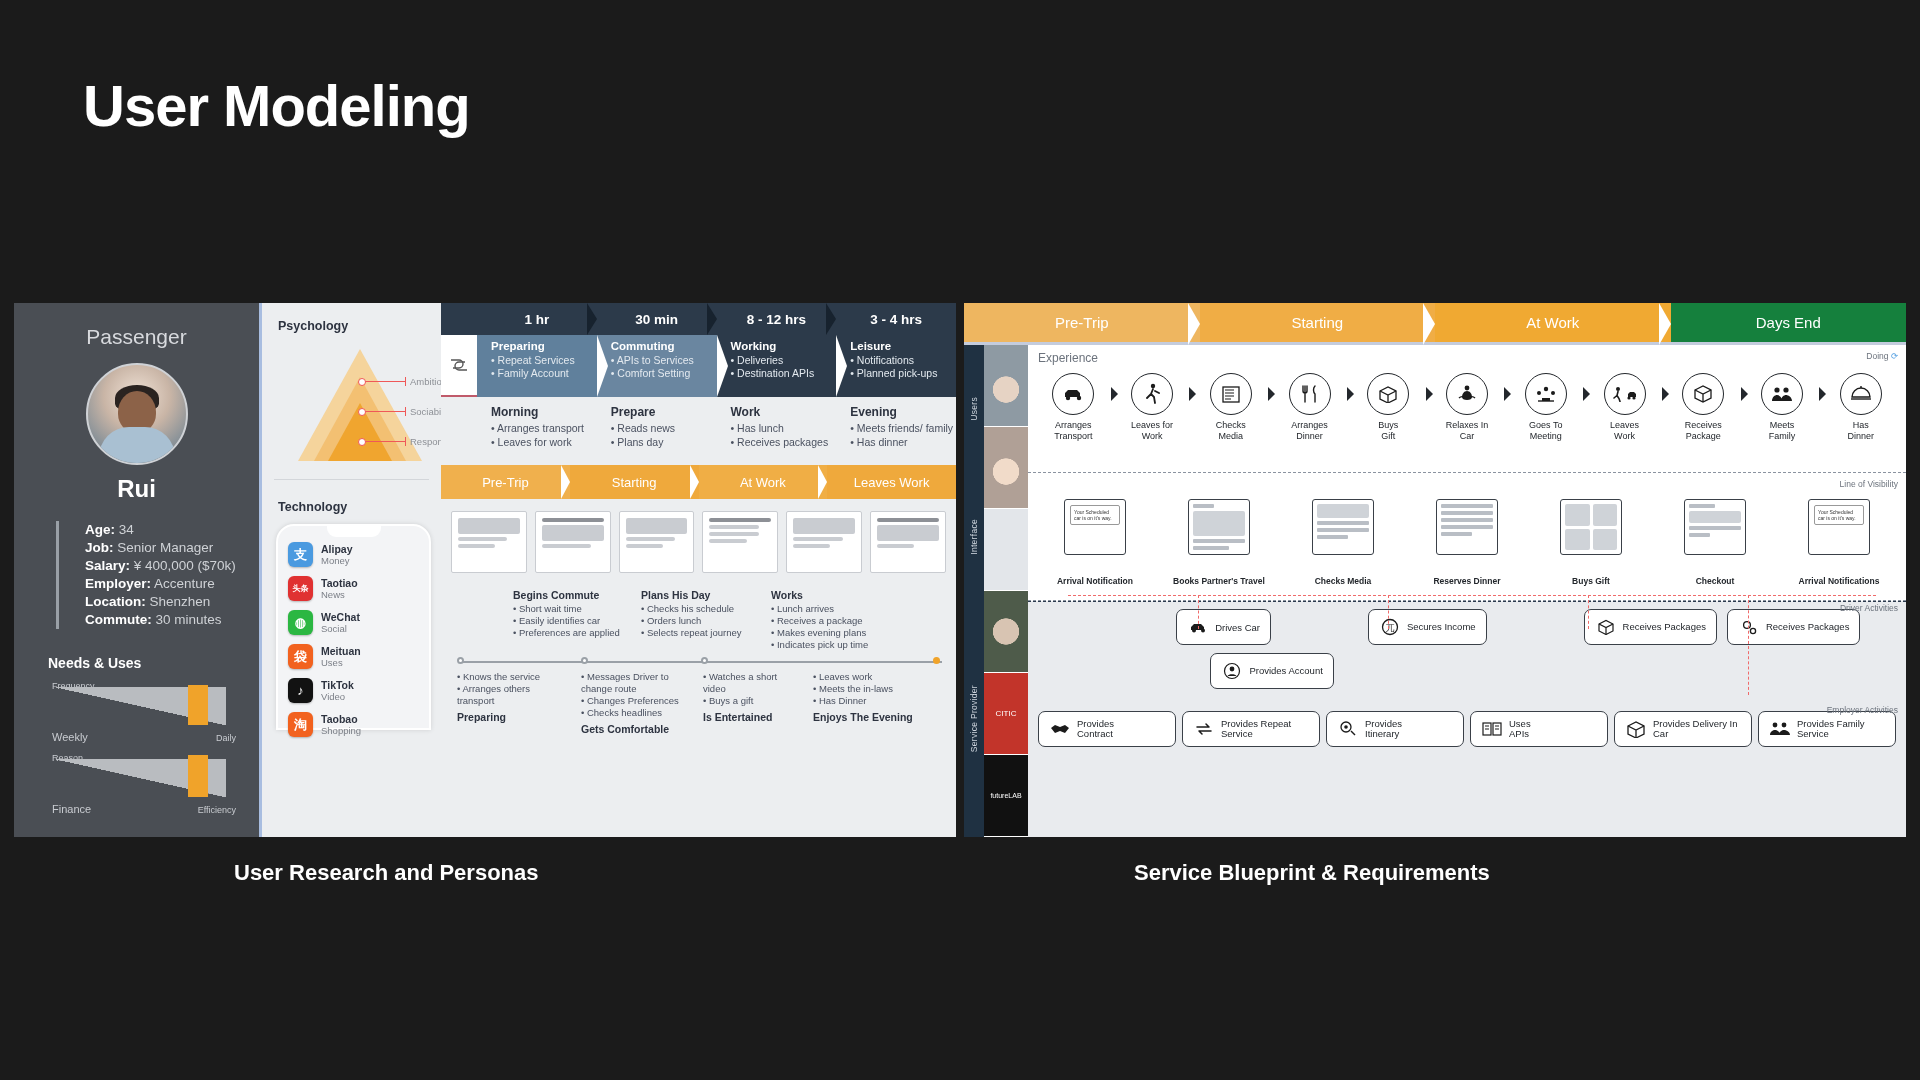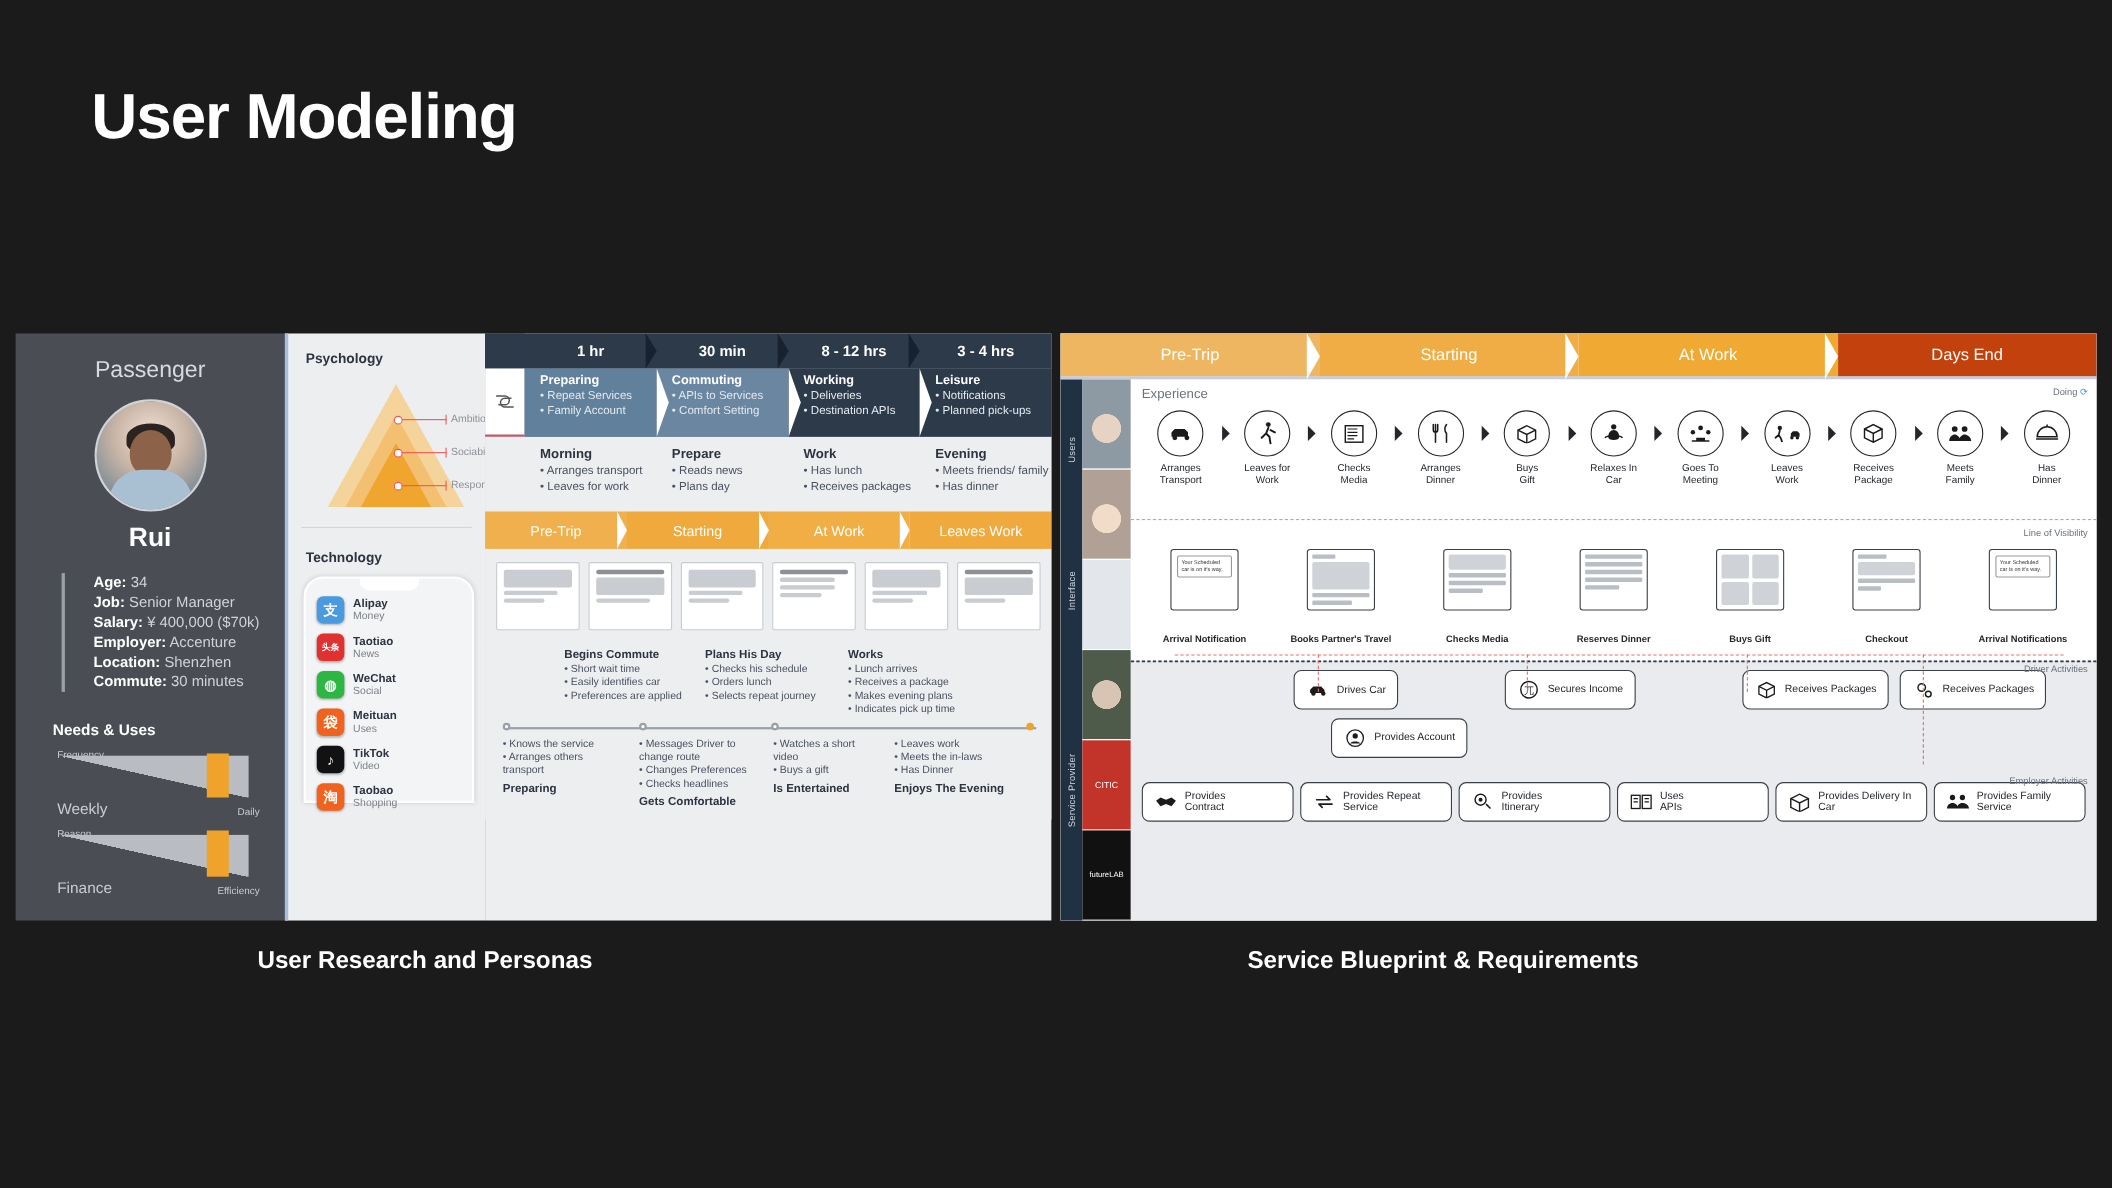--- a/index.html
+++ b/index.html
@@ -41,21 +41,21 @@
     width:44px; height:26px; background:#2a2320; border-radius:50% 50% 30% 30%; }
   .avatar .body { position:absolute; left:50%; bottom:-6px; transform:translateX(-50%);
     width:76px; height:42px; background:#a9c0d2; border-radius:30px 30px 0 0; }
   .persona-name { text-align:center; font-size:24px; font-weight:bold; color:#fff; margin-top:10px; }
   .facts { margin: 18px 0 0 22px; border-left: 3px solid #9aa0a7; padding-left: 26px; }
   .facts div { font-size: 13.5px; line-height: 18px; color: #cfd2d6; }
   .facts b { color:#fff; }
   .needs-title { margin: 26px 0 0 14px; font-size: 14px; font-weight: bold; color:#fff; }
   .wedge-block { margin: 6px 0 0 14px; width: 192px; position: relative; height: 66px; }
   .wedge-label { font-size: 9px; color:#c9ccd1; position:absolute; left:4px; top:4px; }
-  .wedge-l { font-size: 14px; color:#c9ccd1; position:absolute; left:4px; bottom:0px;text-align:right; }
+  .wedge-l { font-size: 11px; color:#c9ccd1; position:absolute; left:4px; bottom:0px;text-align:right; }
   .wedge-r { font-size: 9px; color:#c9ccd1; position:absolute; right:4px; bottom:0px; }
   .wedge-tri { position:absolute; left:8px; top:10px; width:170px; height:38px;
     background: linear-gradient(to top right, transparent 49.4%, #b9bcc0 49.5%); }
   .wedge-bar { position:absolute; width:20px; background:#f0a32a; }
 
   
   .pt-panel {
     width: 182px; height: 100%; background: #eceef0;
     border-left: 3px solid #a8bde0; position: relative;
   }
@@ -129,21 +129,21 @@
 
   
   .right-board {
     position:absolute; left:964px; top:303px; width:942px; height:534px;
     background:#fff; overflow:hidden; display:flex; flex-direction:column;
   }
   .sb-phases { display:flex; height:42px; border-bottom:3px solid #c4ccdd; }
   .sb-phase { flex:1; background:#f0b04d; color:#fff; font-size:15px; display:flex;
     align-items:center; justify-content:center; position:relative; }
   .sb-phase:nth-child(1){background:#eeb660;} .sb-phase:nth-child(2){background:#f0ad45;}
-  .sb-phase:nth-child(3){background:#f0a932;} .sb-phase:nth-child(4){background:#c2410c;}
+  .sb-phase:nth-child(3){background:#f0a932;} .sb-phase:nth-child(4){background:#15803d;}
   .sb-phase + .sb-phase::before { content:''; position:absolute; left:-12px; top:0; width:0; height:0;
     border-top:21px solid transparent; border-bottom:21px solid transparent; border-left:12px solid #fff; z-index:2; }
   .sb-body { flex:1; display:flex; }
   .sb-railcol { width:20px; background:#1f3142; color:#cfd6de; font-size:8.5px;
     display:flex; flex-direction:column; }
   .rail-seg { flex:1; display:flex; align-items:center; justify-content:center; }
   .rail-seg span { writing-mode: vertical-rl; transform: rotate(180deg); letter-spacing:.3px; }
   .sb-photocol { width:44px; display:flex; flex-direction:column; }
   .ph { flex:1; background:#6d7a85; position:relative; overflow:hidden; border-bottom:1px solid #fff; }
   .ph.p1 { background: radial-gradient(circle at 50% 55%, #e6d3c4 0 26%, #8e9aa3 27% 100%); }

